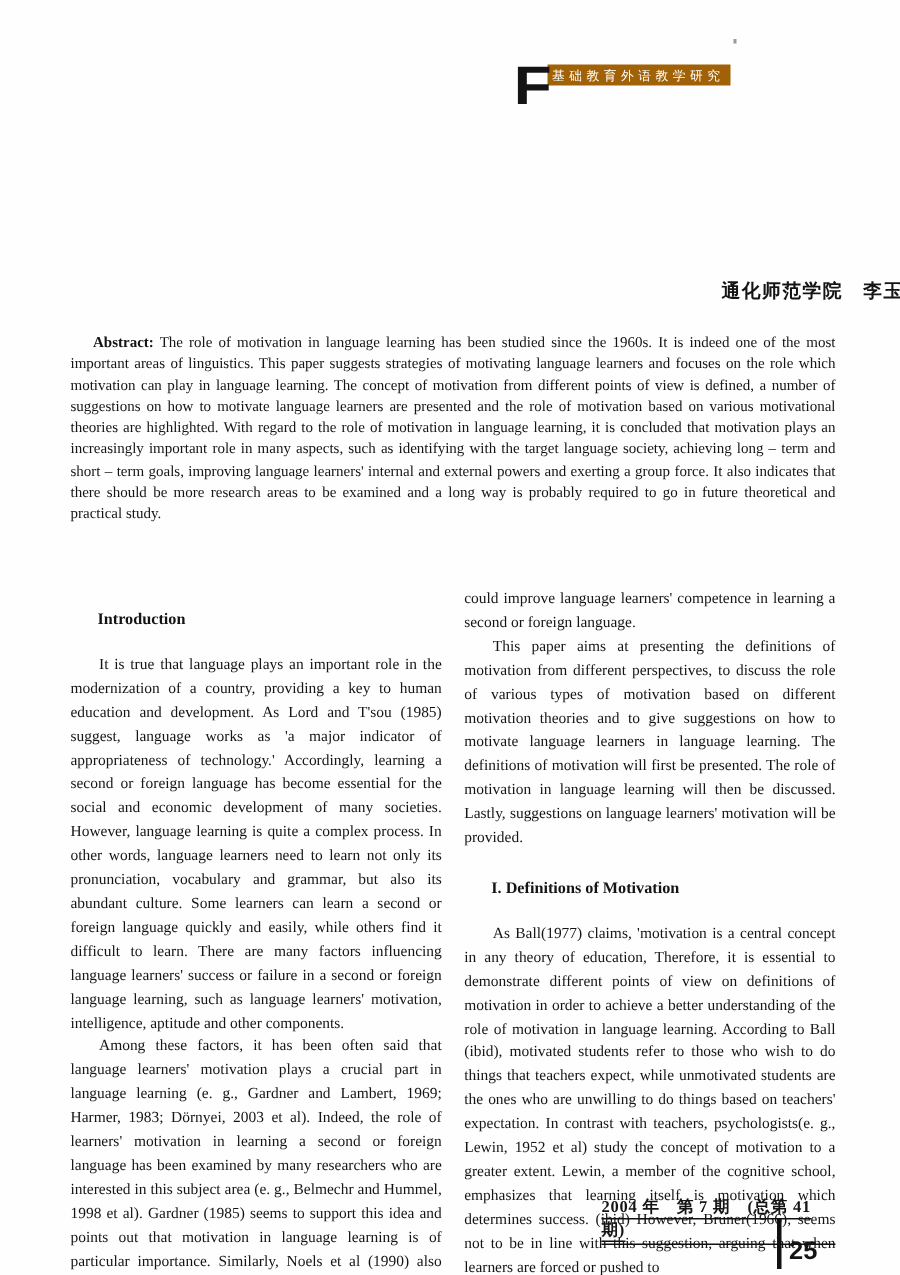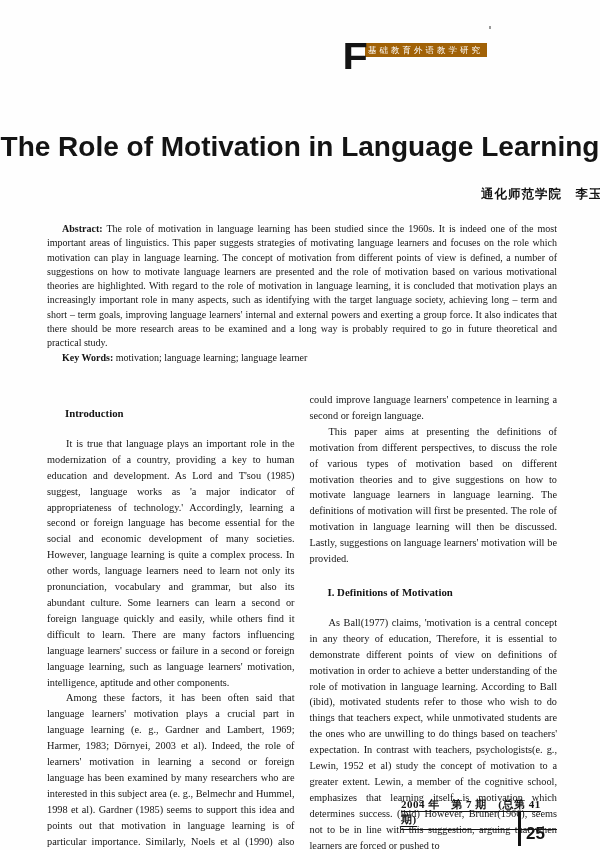--- a/index.html
+++ b/index.html
@@ -106,26 +106,24 @@
 
   <div class="speck"></div>
 
   <div class="journal-header">
     <div class="logo-f">F</div>
     <div class="journal-text">
       <div class="journal-cn-bar">基础教育外语教学研究</div>
     </div>
   </div>
 
-  <div class="paper-title">The Role of Motivation in Language Learning</div>
   <div class="byline">通化师范学院　李玉红</div>
 
   <div class="abstract-block">
     <p class="abstract-para"><span class="bold-label">Abstract:</span><span> The role of motivation in language learning has been studied since the 1960s. It is indeed one of the most important areas of linguistics. This paper suggests strategies of motivating language learners and focuses on the role which motivation can play in language learning. The concept of motivation from different points of view is defined, a number of suggestions on how to motivate language learners are presented and the role of motivation based on various motivational theories are highlighted. With regard to the role of motivation in language learning, it is concluded that motivation plays an increasingly important role in many aspects, such as identifying with the target language society, achieving long – term and short – term goals, improving language learners' internal and external powers and exerting a group force. It also indicates that there should be more research areas to be examined and a long way is probably required to go in future theoretical and practical study.</span></p>
-    <p class="keywords-para"><span class="bold-label">Key Words:</span><span> motivation; language learning; language learner</span></p>
   </div>
 
   <div class="columns">
     <div class="col">
       <div class="section-heading first">Introduction</div>
       <p class="para">It is true that language plays an important role in the modernization of a country, providing a key to human education and development. As Lord and T'sou (1985) suggest, language works as 'a major indicator of appropriateness of technology.' Accordingly, learning a second or foreign language has become essential for the social and economic development of many societies. However, language learning is quite a complex process. In other words, language learners need to learn not only its pronunciation, vocabulary and grammar, but also its abundant culture. Some learners can learn a second or foreign language quickly and easily, while others find it difficult to learn. There are many factors influencing language learners' success or failure in a second or foreign language learning, such as language learners' motivation, intelligence, aptitude and other components.</p>
       <p class="para">Among these factors, it has been often said that language learners' motivation plays a crucial part in language learning (e. g., Gardner and Lambert, 1969; Harmer, 1983; Dörnyei, 2003 et al). Indeed, the role of learners' motivation in learning a second or foreign language has been examined by many researchers who are interested in this subject area (e. g., Belmechr and Hummel, 1998 et al). Gardner (1985) seems to support this idea and points out that motivation in language learning is of particular importance. Similarly, Noels et al (1990) also believe that understanding more about motivation</p>
     </div>
     <div class="col">
       <p class="para no-indent">could improve language learners' competence in learning a second or foreign language.</p>

